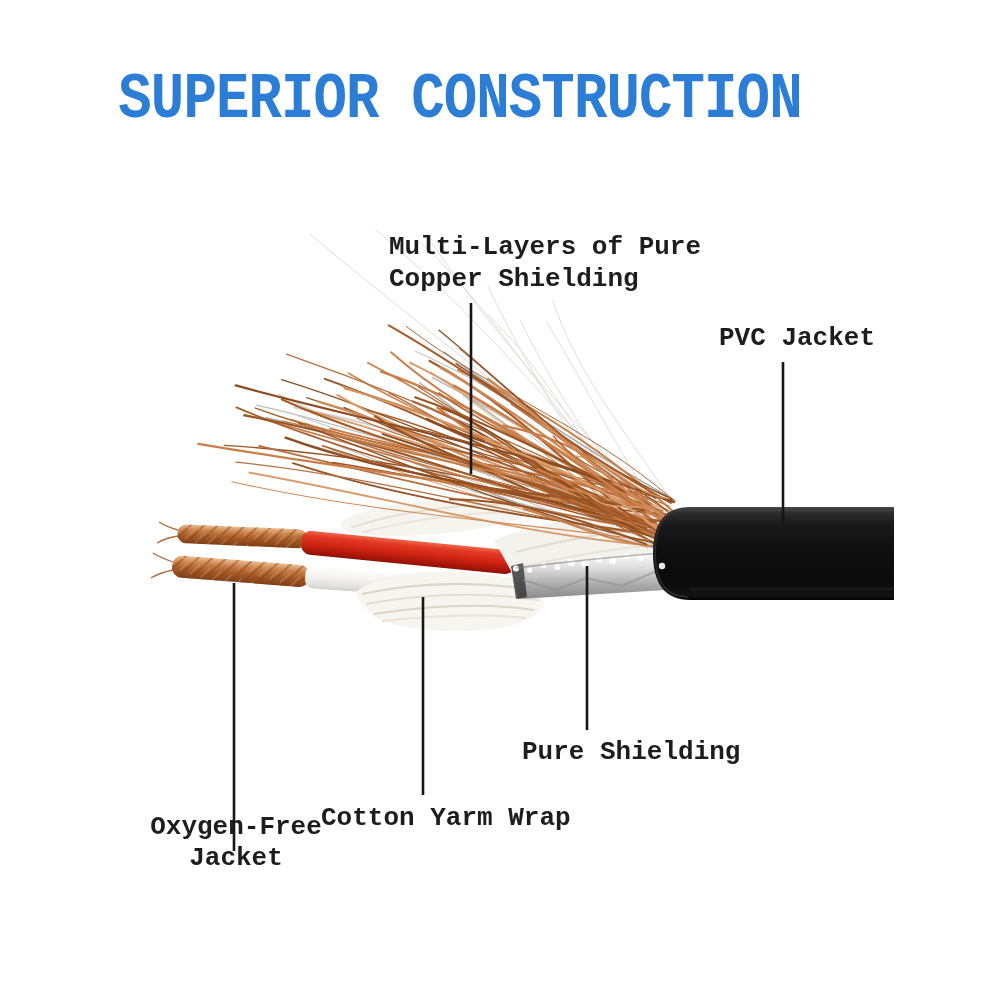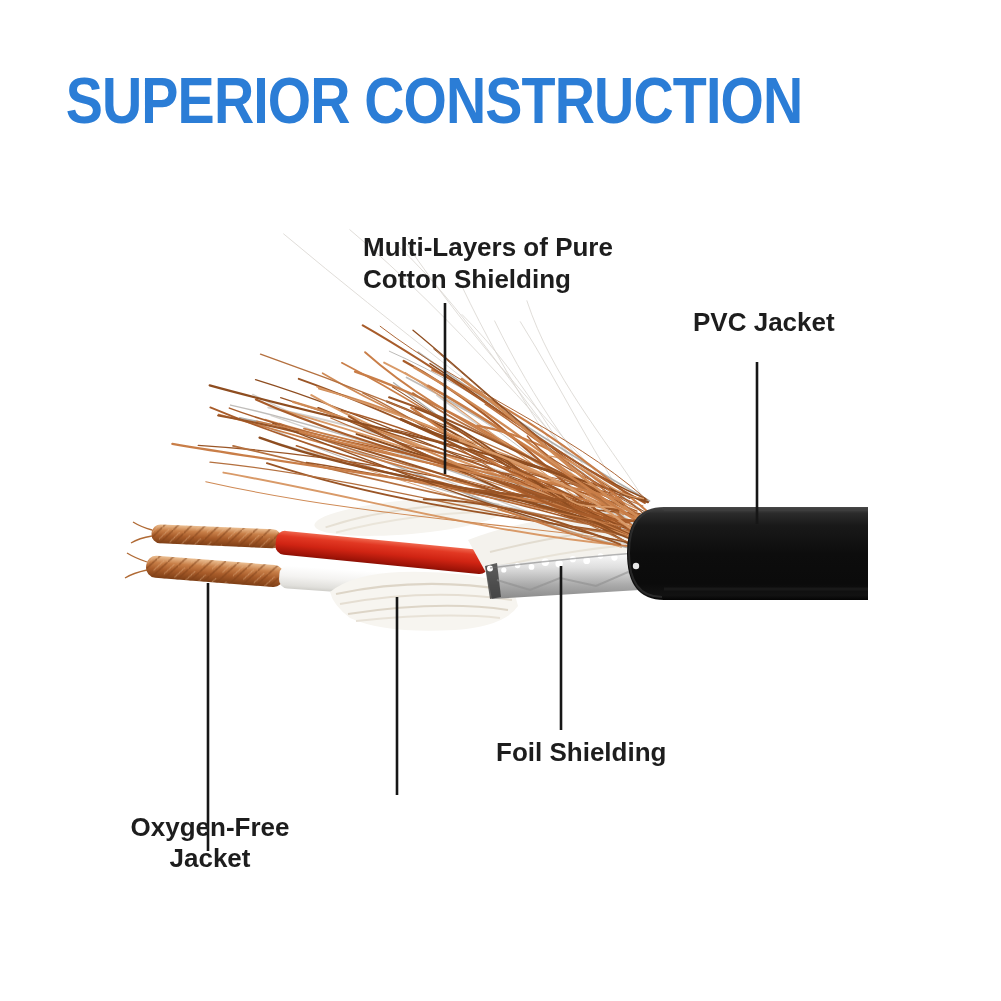--- a/index.html
+++ b/index.html
@@ -1,25 +1,25 @@
 <!DOCTYPE html>
 <html style="--title-color: #2b7dd6; --label-color: #1d1d1d;"><head>
 <meta charset="utf-8">
 <style>
   html,body{margin:0;padding:0;background:#fff;}
   .page{position:relative;width:868px;height:1001px;background:#ffffff;
-        font-family:Liberation Sans, sans-serif;overflow:hidden;}
+        font-family:Liberation Mono, monospace;overflow:hidden;margin-left:26px;}
   .title{position:absolute;left:0;top:64px;width:100%;margin:0;text-align:center;
          font-size:64px;font-weight:800;letter-spacing:-1px;white-space:nowrap;
          transform:scaleX(.87);transform-origin:center;color:var(--title-color,#2b7dd6);}
   .art{position:absolute;left:0;top:0;}
   .callout{position:absolute;font-size:26px;font-weight:600;color:var(--label-color,#1d1d1d);
            line-height:32px;white-space:nowrap;}
   .co-copper{left:363px;top:231px;}
-  .co-pvc{left:693px;top:306px;}
+  .co-pvc{left:693px;top:322px;}
   .co-foil{left:496px;top:736px;}
   .co-cotton{left:295px;top:802px;}
   .co-oxygen{left:118px;top:812px;width:184px;text-align:center;line-height:31px;white-space:normal;}
 </style>
 </head>
 <body>
 
 <div class="page">
 
   <h1 class="title">SUPERIOR CONSTRUCTION</h1>
@@ -243,22 +243,23 @@
       <line class="leader" x1="445" y1="303" x2="445" y2="474" stroke="#161616"></line>
       <line class="leader" x1="757" y1="362" x2="757" y2="524" stroke="#161616"></line>
       <line class="leader" x1="561" y1="566" x2="561" y2="730" stroke="#161616"></line>
       <line class="leader" x1="397" y1="597" x2="397" y2="795" stroke="#161616"></line>
       <line class="leader" x1="208" y1="583" x2="208" y2="851" stroke="#161616"></line>
     </g>
   </svg>
 
   <div class="callout co-copper">
     <div>Multi-Layers of Pure</div>
-    <div>Cotton Shielding</div>
+    <div>Copper Shielding</div>
   </div>
   <div class="callout co-pvc">PVC Jacket</div>
-  <div class="callout co-foil">Foil Shielding</div>
+  <div class="callout co-foil">Pure Shielding</div>
+  <div class="callout co-cotton">Cotton Yarm Wrap</div>
   <div class="callout co-oxygen">
     <div>Oxygen-Free</div>
     <div>Jacket</div>
   </div>
 
 </div>
 
 </body></html>

